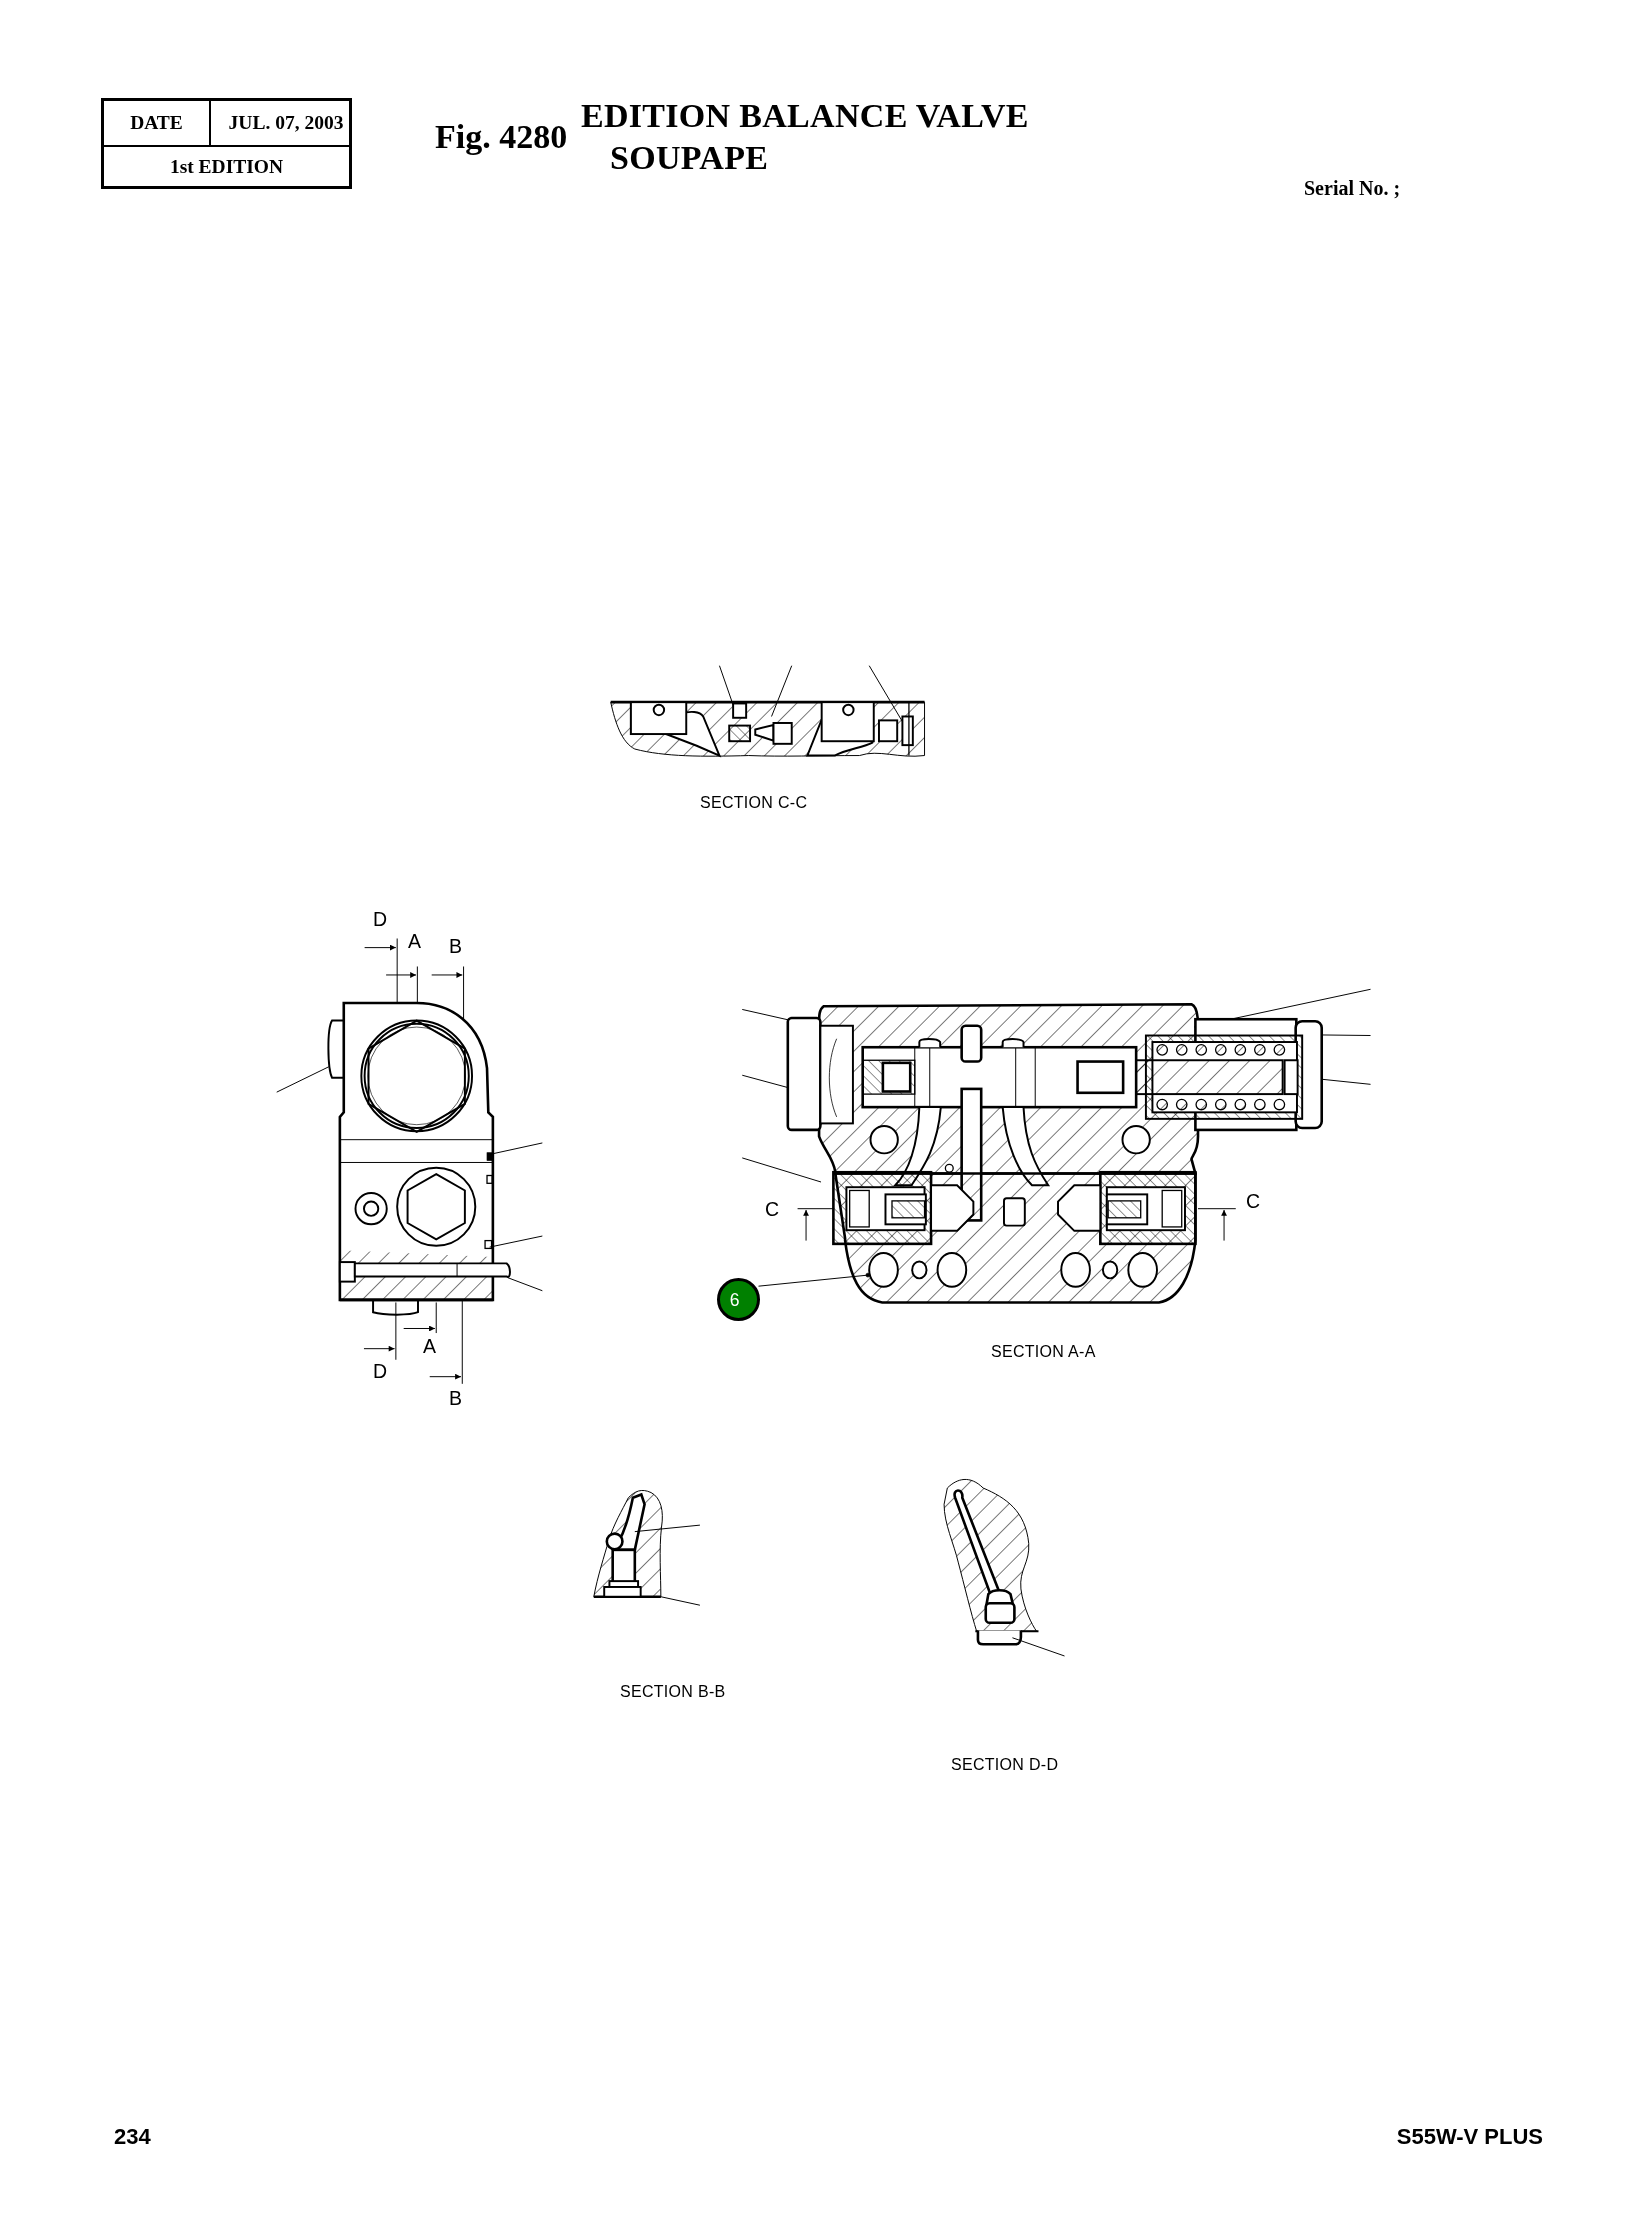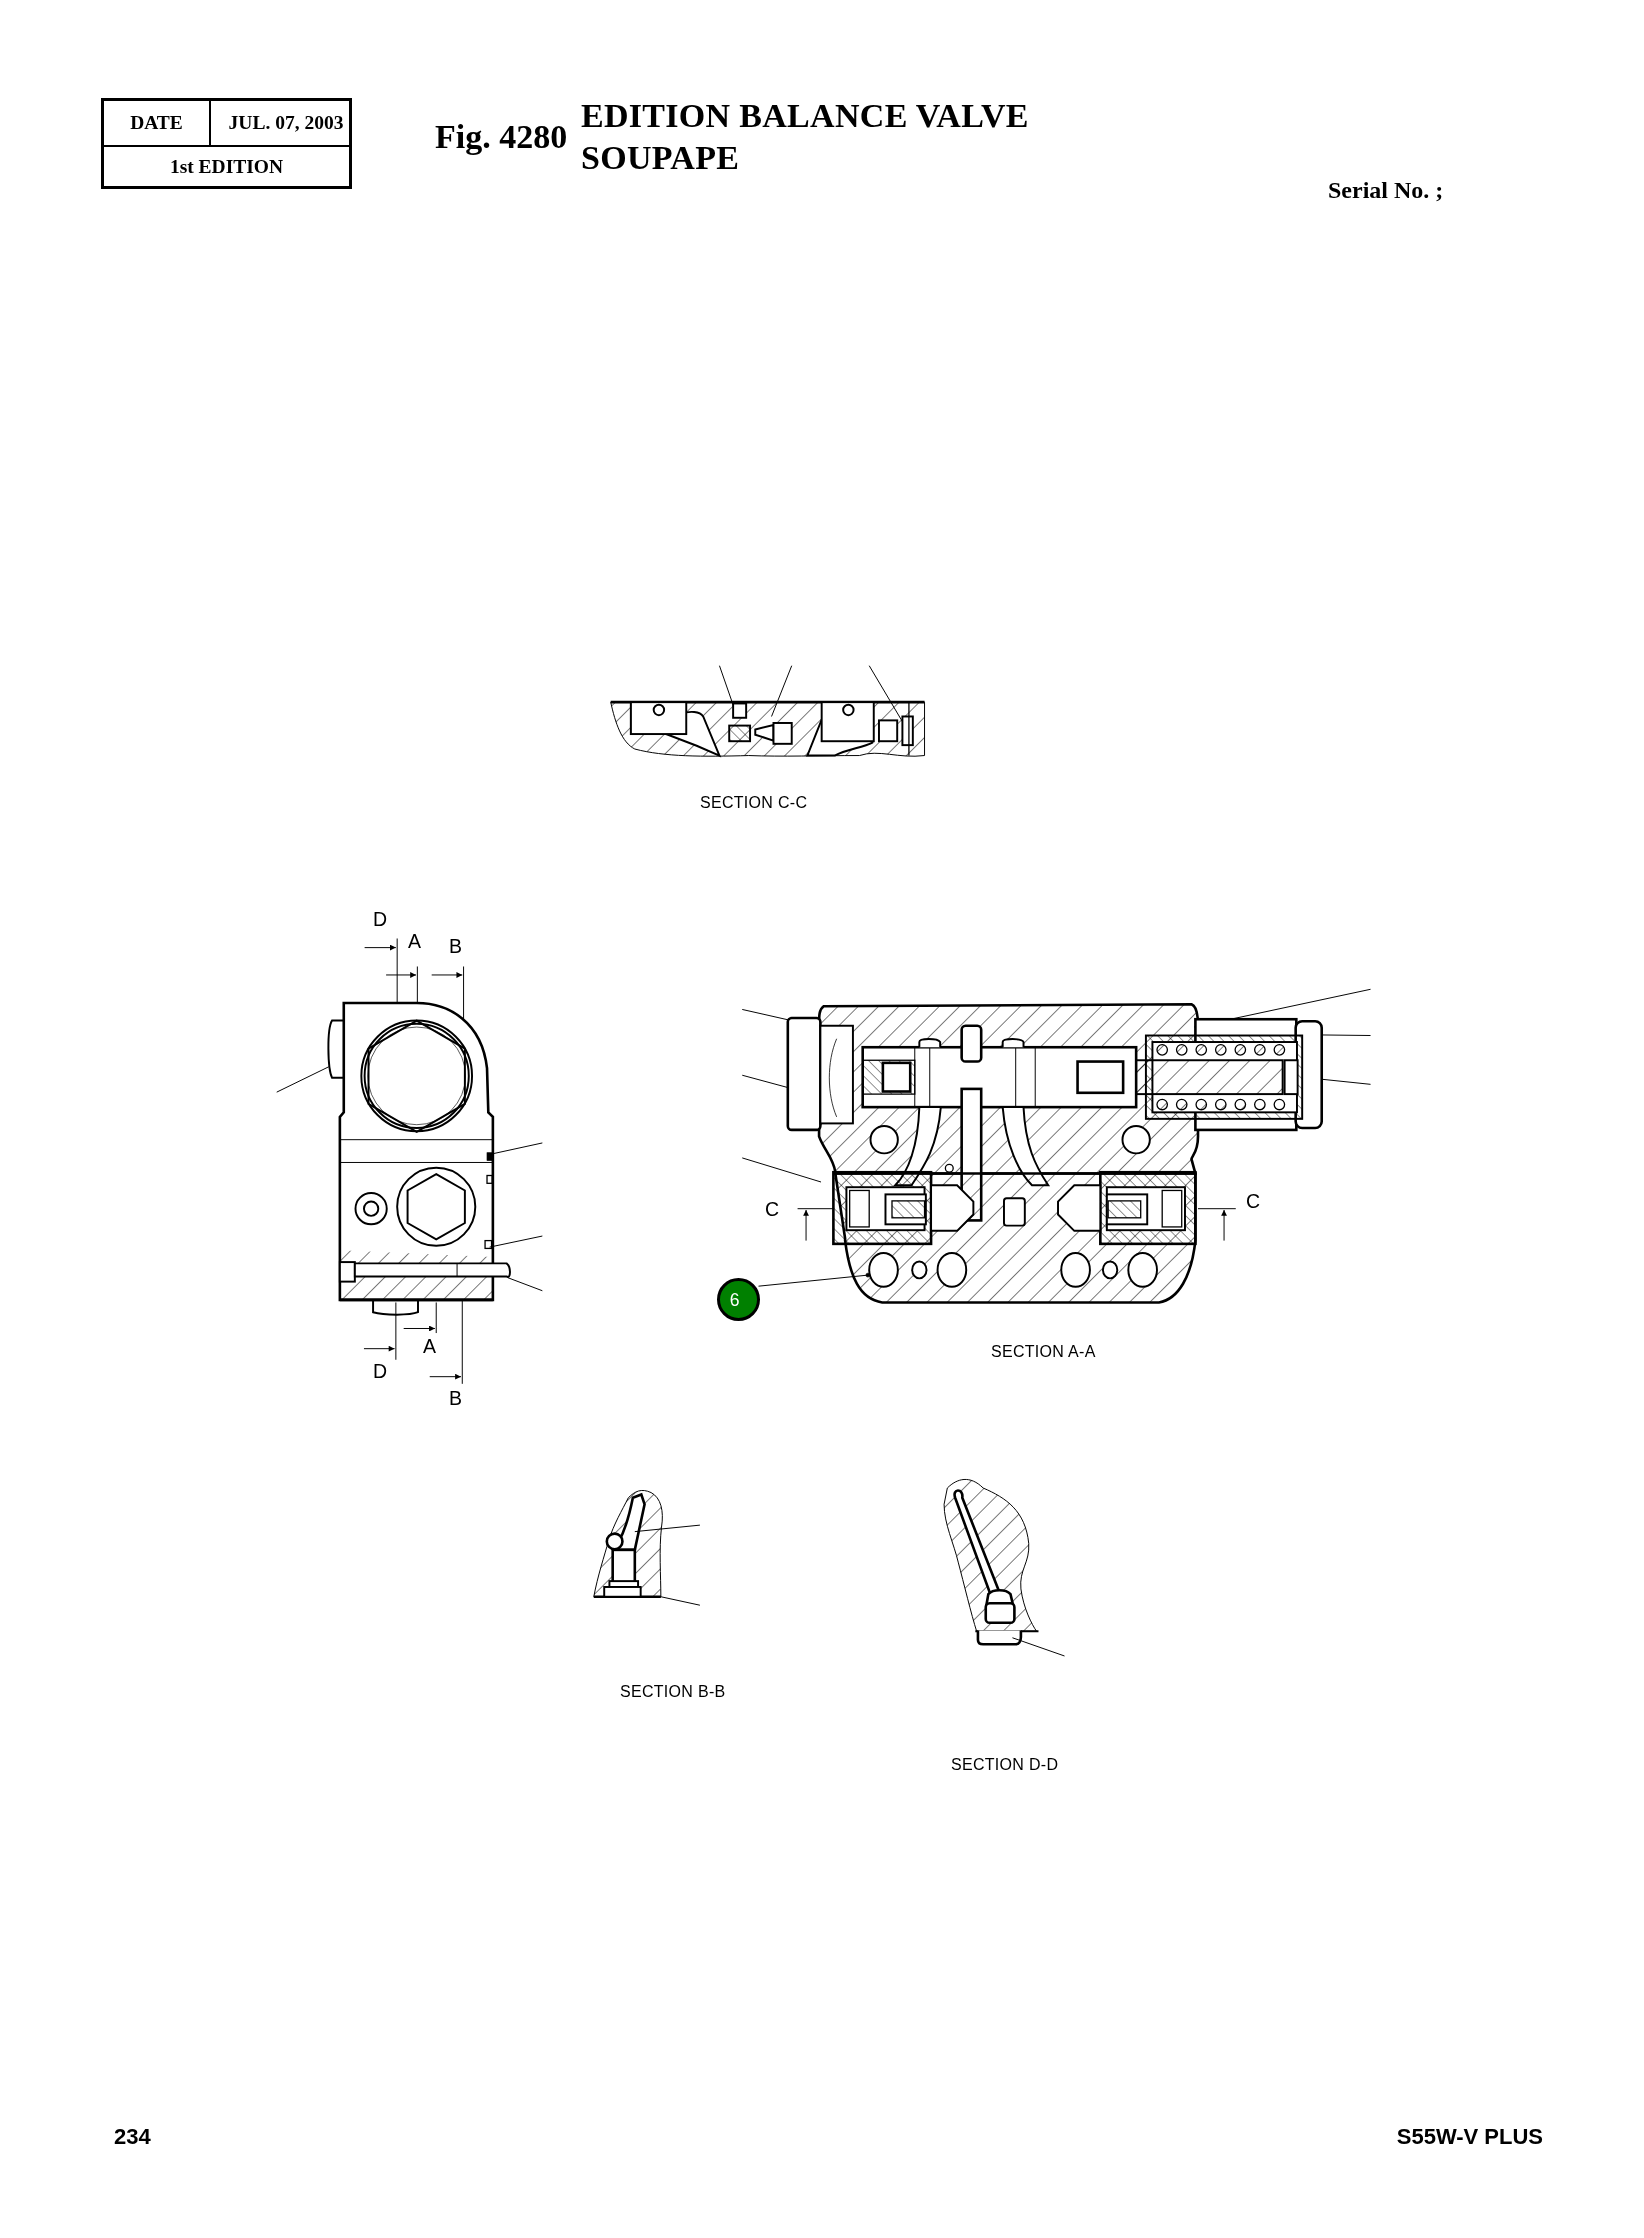--- a/index.html
+++ b/index.html
@@ -11,22 +11,22 @@
   
   .edition-box { left: 101px; top: 98px; width: 251px; height: 91px; border: 3.3px solid #000; box-sizing: border-box; }
   .edition-row1 { position: absolute; left: 0; top: 0; right: 0; height: 44px; border-bottom: 2.6px solid #000; display: flex; }
   .edition-cell-label { width: 105px; border-right: 2px solid #000; display: flex; align-items: center; justify-content: center; font-size: 19.5px; }
   .edition-cell-value { flex: 1; display: flex; align-items: center; justify-content: center; font-size: 19.5px; padding-left: 12px; }
   .edition-row2 { position: absolute; left: 0; top: 47px; right: 0; bottom: 0; display: flex; align-items: center; justify-content: center; font-size: 19.5px; }
 
   .fig-number { left: 435px; top: 117px; font-size: 34px; line-height: 39px; }
   .title-line { left: 581px; font-size: 34px; line-height: 39px; letter-spacing: 0.3px; }
   .title-en { top: 96px; }
-  .title-fr { top: 138px; }
-  .serial { left: 1304px; top: 177px; font-size: 24px; margin-left: 24px; }
+  .title-fr { top: 138px; margin-left: 29px; }
+  .serial { left: 1304px; top: 177px; font-size: 20px; }
 
   .drawing { left: 0; top: 0; width: 1644px; height: 2239px; }
 
   .section-label { font-size: 16px; letter-spacing: 0.3px; }
   .dim-label { font-size: 19.5px; }
 
   .callout-balloon { left: 717px; top: 1278px; width: 43px; height: 43px; border-radius: 50%; background: #008000; border: 3.3px solid #000; box-sizing: border-box; display: flex; align-items: center; justify-content: center; color: #fff; font-size: 17.6px; cursor: pointer; }
   .callout-balloon span { margin-left: -7.8px; margin-top: 2.6px; }
 
   .footer-page { left: 114px; top: 2124px; font-size: 22px; font-weight: bold; }

